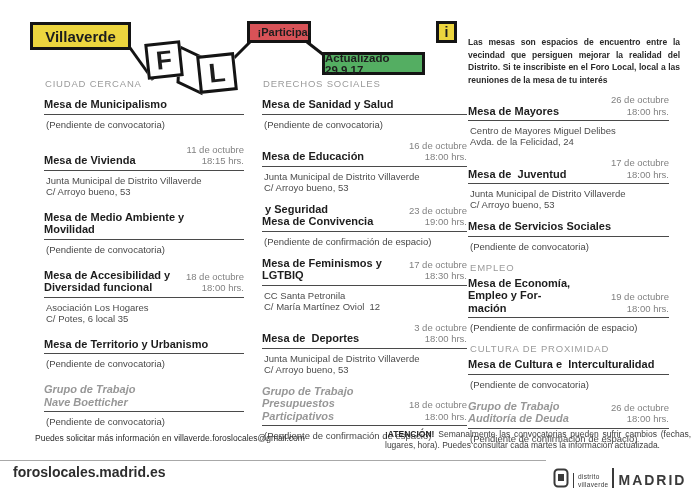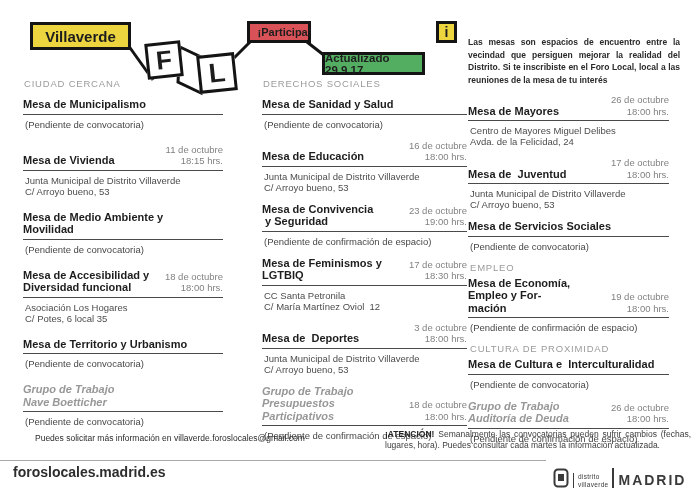--- a/index.html
+++ b/index.html
@@ -10,21 +10,21 @@
            display:flex;align-items:center;justify-content:center;font-weight:bold;}
   .villaverde{left:30px;top:22px;width:101px;height:28px;background:var(--c-yellow,#ecd53e);font-size:15px;}
   .tile{background:#ffffff;font-weight:800;}
   .tile-f{left:146px;top:42px;width:36px;height:36px;font-size:26px;transform:rotate(-6deg);}
   .tile-l{left:198px;top:54px;width:38px;height:38px;font-size:27px;transform:rotate(-6deg);}
   .participa{left:247px;top:21px;width:64px;height:22px;background:var(--c-red,#d85257);font-size:11px;padding-left:11px;}
   .updated{left:322px;top:52px;width:103px;height:23px;background:var(--c-green,#54ae62);font-size:11.5px;}
   .infoicon{left:436px;top:21px;width:21px;height:22px;background:var(--c-yellow,#ecd53e);font-size:14px;}
   
   .col{position:absolute;}
-  .col1{left:23px;top:78px;width:200px;}
+  .col1{left:44px;top:78px;width:200px;}
   .col2{left:250px;top:78px;width:205px;margin-left:12px;}
   .col3{left:468px;top:36px;width:201px;}
   .col-header,.sec{font-size:9.5px;color:#9b9b9b;letter-spacing:.8px;}
   .col-header{margin:0 0 9px 1px;}
   .sec{margin:0 0 4px 2px;}
   .intro{font-size:8.5px;line-height:12.5px;font-weight:bold;color:#2a2a2a;text-align:justify;
          margin-bottom:8px;width:212px;}
   .item{margin-bottom:10px;}
   .col1 .item{margin-bottom:14px;}
   .head{display:flex;justify-content:space-between;align-items:flex-end;
@@ -180,22 +180,22 @@
       </div>
       <div class="body">
         <span>Junta Municipal de Distrito Villaverde</span>
           <span>C/ Arroyo bueno, 53</span>
         </div>
     </div>
 
     <div class="item">
       <div class="head">
         <div class="title">
-          <span>Mesa de Convivencia</span>
-            <span> y Seguridad</span>
+          <span> y Seguridad</span>
+            <span>Mesa de Convivencia</span>
           </div>
         <div class="date">
           <span>23 de octubre</span>
             <span>19:00 hrs.</span>
           </div>
       </div>
       <div class="body">
           <span class="note">(Pendiente de confirmación de espacio)</span>
         </div>
     </div>

